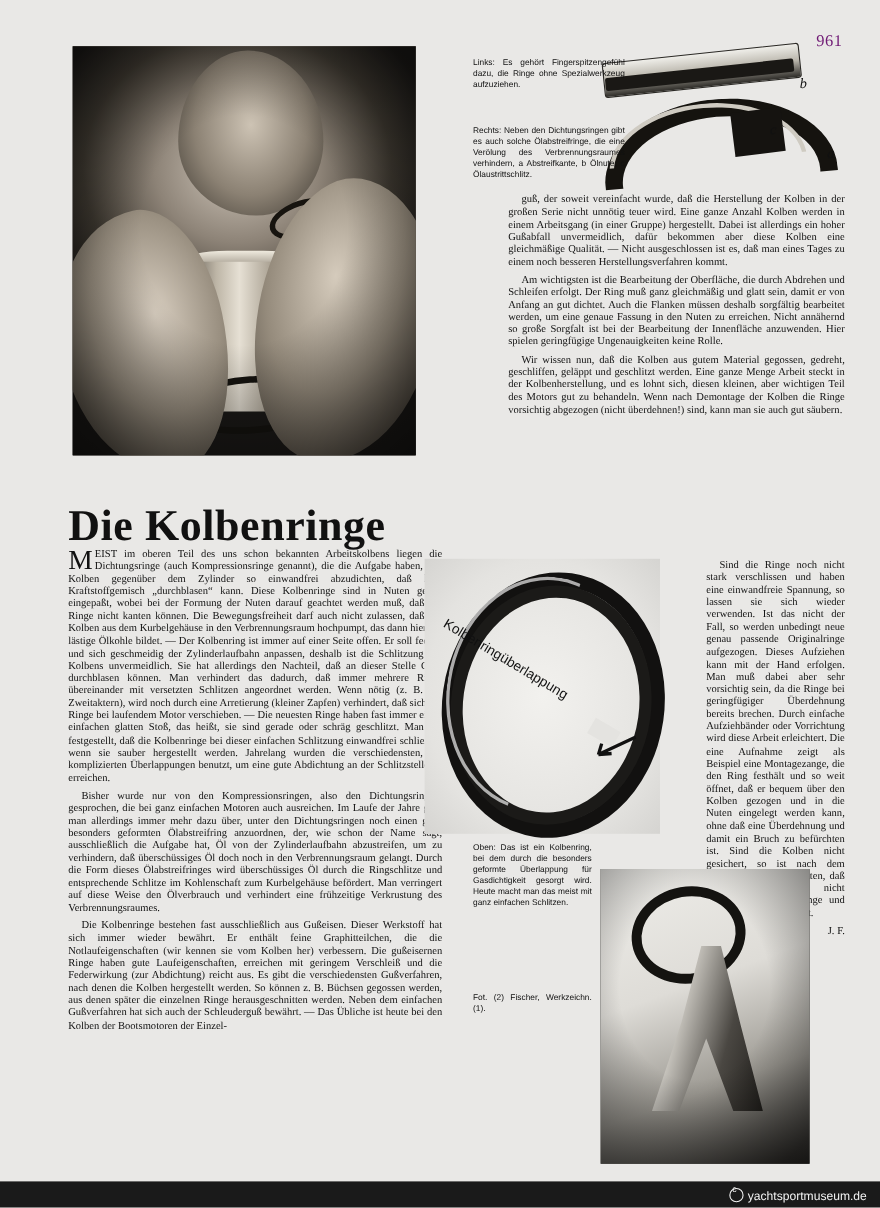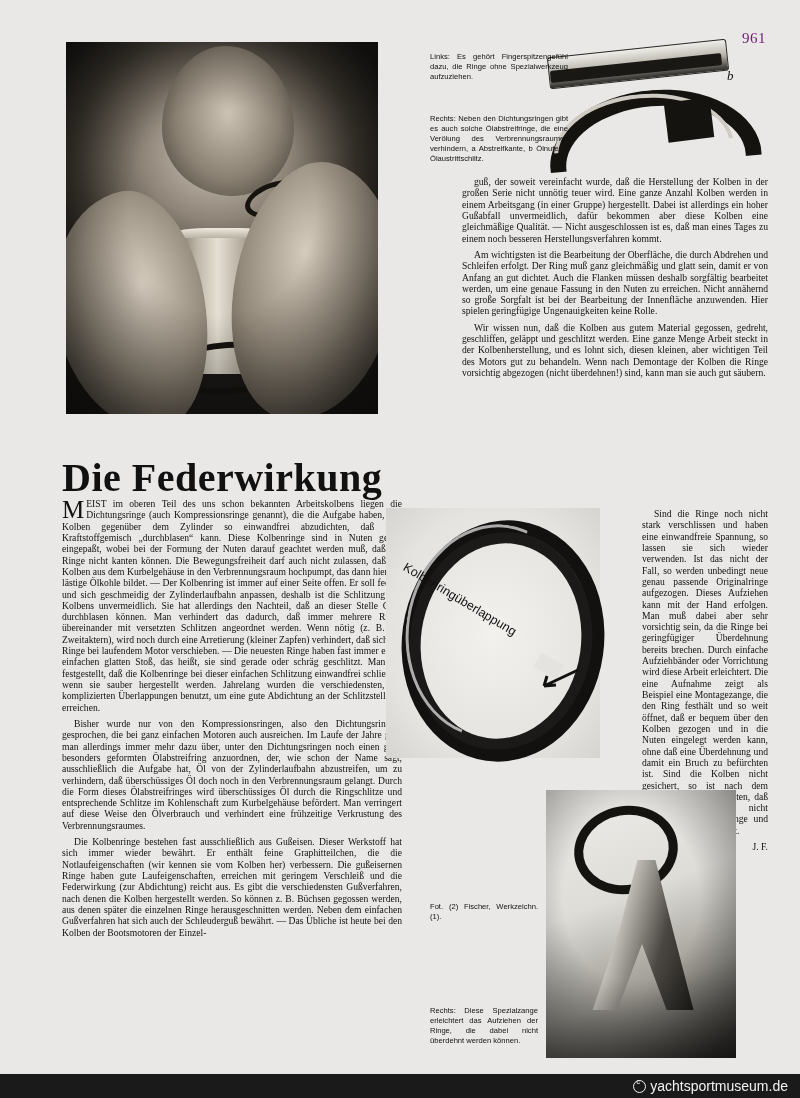--- a/index.html
+++ b/index.html
@@ -196,21 +196,21 @@
     position:absolute;inset:0;
     background:radial-gradient(ellipse 80% 70% at 45% 40%, rgba(0,0,0,0) 45%, rgba(0,0,0,.5) 100%);
   }
 
   .footer{
     position:absolute;left:0;right:0;bottom:0;height:24px;background:#1a1a1a;
   }
   .footer .wm{
     position:absolute;right:12px;top:4px;
     font-family:"Liberation Sans", sans-serif;
-    font-size:14px;color:#f2f2f2;
+    font-size:11px;color:#f2f2f2;
   }
   .footer .dot{
     display:inline-block;width:11px;height:11px;border-radius:50%;
     border:1.5px solid #f2f2f2;position:relative;top:2px;margin-right:4px;
   }
   .footer .dot:after{
     content:"c";position:absolute;left:2px;top:-4px;font-size:8px;color:#f2f2f2;
   }
 </style>
 </head>
@@ -225,21 +225,21 @@
     <div class="head"></div>
     <div class="ring-small"></div>
     <div class="piston-top"></div>
     <div class="piston"></div>
     <div class="ring-on-piston"></div>
     <div class="hand-l"></div>
     <div class="hand-r"></div>
     <div class="vignette"></div>
   </div>
 
-  <h1 class="headline">Die Federwirkung</h1>
+  <h1 class="headline">Die Kolbenringe</h1>
 
   <div class="col-left">
     <p class="first"><span class="dropcap">M</span><span>EIST im oberen Teil des uns schon bekannten Arbeitskolbens liegen die Dichtungsringe (auch Kompressionsringe genannt), die die Aufgabe haben, den Kolben gegenüber dem Zylinder so einwandfrei abzudichten, daß kein Kraftstoffgemisch „durchblasen“ kann. Diese Kolbenringe sind in Nuten genau eingepaßt, wobei bei der Formung der Nuten darauf geachtet werden muß, daß die Ringe nicht kanten können. Die Bewegungsfreiheit darf auch nicht zulassen, daß der Kolben aus dem Kurbelgehäuse in den Verbrennungsraum hochpumpt, das dann hier die lästige Ölkohle bildet. — Der Kolbenring ist immer auf einer Seite offen. Er soll federn und sich geschmeidig der Zylinderlaufbahn anpassen, deshalb ist die Schlitzung des Kolbens unvermeidlich. Sie hat allerdings den Nachteil, daß an dieser Stelle Gase durchblasen können. Man verhindert das dadurch, daß immer mehrere Ringe übereinander mit versetzten Schlitzen angeordnet werden. Wenn nötig (z. B. bei Zweitaktern), wird noch durch eine Arretierung (kleiner Zapfen) verhindert, daß sich die Ringe bei laufendem Motor verschieben. — Die neuesten Ringe haben fast immer einen einfachen glatten Stoß, das heißt, sie sind gerade oder schräg geschlitzt. Man hat festgestellt, daß die Kolbenringe bei dieser einfachen Schlitzung einwandfrei schließen, wenn sie sauber hergestellt werden. Jahrelang wurden die verschiedensten, oft komplizierten Überlappungen benutzt, um eine gute Abdichtung an der Schlitzstelle zu erreichen.</span></p>
     <p>Bisher wurde nur von den Kompressionsringen, also den Dichtungsringen, gesprochen, die bei ganz einfachen Motoren auch ausreichen. Im Laufe der Jahre ging man allerdings immer mehr dazu über, unter den Dichtungsringen noch einen ganz besonders geformten Ölabstreifring anzuordnen, der, wie schon der Name sagt, ausschließlich die Aufgabe hat, Öl von der Zylinderlaufbahn abzustreifen, um zu verhindern, daß überschüssiges Öl doch noch in den Verbrennungsraum gelangt. Durch die Form dieses Ölabstreifringes wird überschüssiges Öl durch die Ringschlitze und entsprechende Schlitze im Kohlenschaft zum Kurbelgehäuse befördert. Man verringert auf diese Weise den Ölverbrauch und verhindert eine frühzeitige Verkrustung des Verbrennungsraumes.</p>
     <p>Die Kolbenringe bestehen fast ausschließlich aus Gußeisen. Dieser Werkstoff hat sich immer wieder bewährt. Er enthält feine Graphitteilchen, die die Notlaufeigenschaften (wir kennen sie vom Kolben her) verbessern. Die gußeisernen Ringe haben gute Laufeigenschaften, erreichen mit geringem Verschleiß und die Federwirkung (zur Abdichtung) reicht aus. Es gibt die verschiedensten Gußverfahren, nach denen die Kolben hergestellt werden. So können z. B. Büchsen gegossen werden, aus denen später die einzelnen Ringe herausgeschnitten werden. Neben dem einfachen Gußverfahren hat sich auch der Schleuderguß bewährt. — Das Übliche ist heute bei den Kolben der Bootsmotoren der Einzel-</p>
   </div>
 
   <div class="fig-top">
     <div class="rail"></div>
     <div class="rail2"></div>
@@ -270,22 +270,22 @@
     <div class="ring1"></div>
     <div class="ring2"></div>
     <div class="gloss"></div>
     <div class="gap"></div>
   </div>
   <div class="ring-label">Kolbenringüberlappung</div>
   <svg class="arrow" viewBox="0 0 44 22">
     <path d="M42 2 L8 18 M8 18 L20 17 M8 18 L11 8" stroke="#111" stroke-width="3" fill="none"></path>
   </svg>
 
+  <div class="cap" style="left:430px;top:766px;width:108px;">Oben: Das ist ein Kolbenring, bei dem durch die besonders geformte Überlappung für Gasdichtigkeit gesorgt wird. Heute macht man das meist mit ganz einfachen Schlitzen.</div>
   <div class="cap" style="left:430px;top:902px;width:108px;">Fot. (2) Fischer, Werkzeichn. (1).</div>
-  <div class="cap" style="left:430px;top:1006px;width:108px;">Rechts: Diese Spezialzange erleichtert das Aufziehen der Ringe, die dabei nicht überdehnt werden können.</div>
 
   <div class="fig-tool">
     <div class="tbg"></div>
     <div class="tring"></div>
     <div class="plier"></div>
     <div class="tvig"></div>
   </div>
 
   <div class="footer">
     <div class="wm"><span class="dot"></span><span>yachtsportmuseum.de</span></div>

